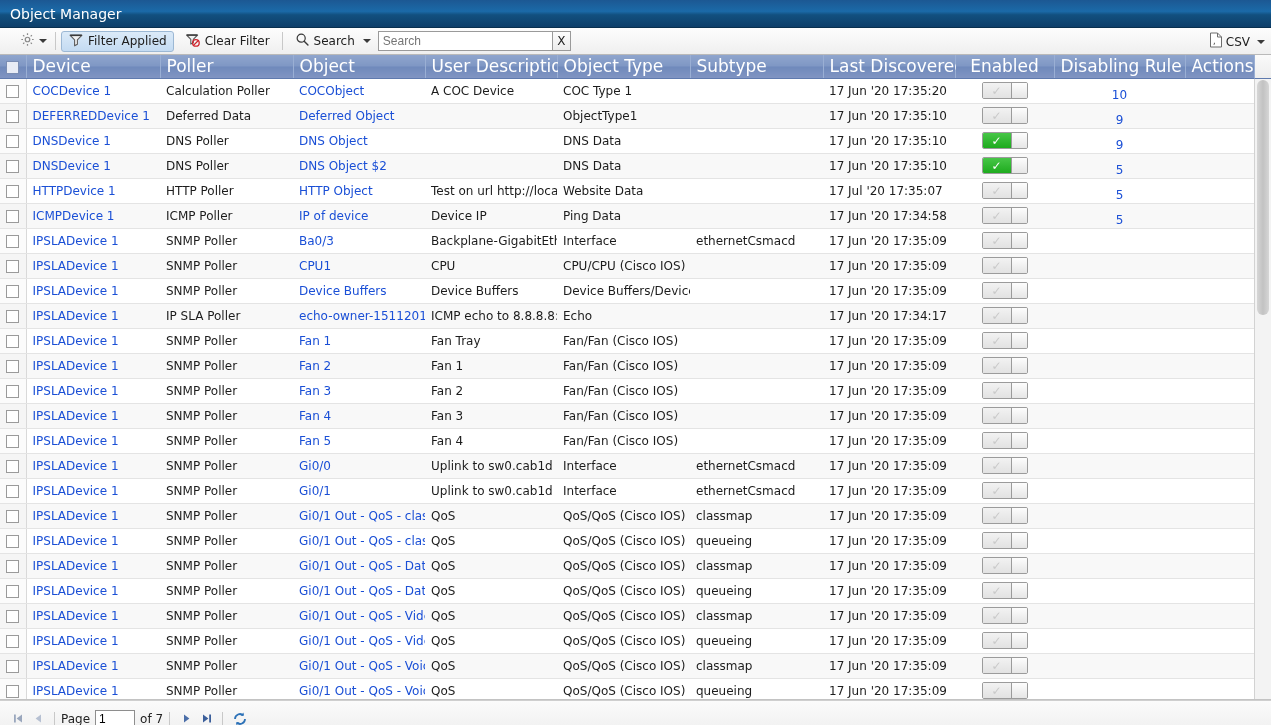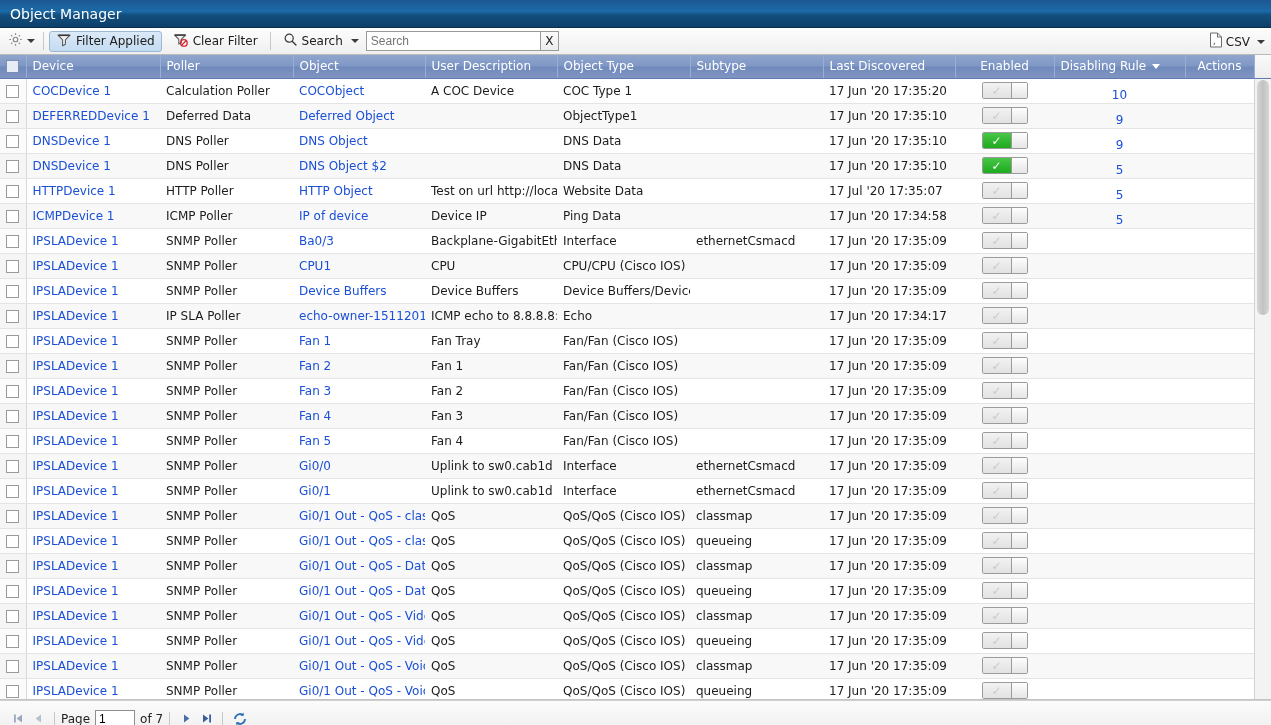--- a/index.html
+++ b/index.html
@@ -24,21 +24,21 @@
     border-bottom: 1px solid #09304f;
   }
 
   
   #toolbar {
     height: 27px;
     background: linear-gradient(to bottom, #fdfdfd 0%, #efefef 100%);
     border-bottom: 1px solid #b9b9b9;
     display: flex;
     align-items: center;
-    padding: 0 4px;
+    padding: 0 16px;
     position: relative;
   }
   .tb-sep {
     width: 1px; height: 18px;
     background: #c8c8c8;
     margin: 0 5px;
   }
   .tb-btn {
     display: flex; align-items: center;
     height: 21px;
@@ -97,21 +97,21 @@
   table.objects {
     border-collapse: collapse;
     table-layout: fixed;
     width: 1254px;
   }
   table.objects th {
     height: 23px;
     background: linear-gradient(to bottom, #8fa5cd 0%, #7f97c4 48%, #6f89bb 52%, #8094c2 100%);
     color: #ffffff;
     font-weight: normal;
-    font-size: 12px;
+    font-size: 17px;
     text-align: left;
     padding: 0 6px;
     border-right: 1px solid #9aafd4;
     border-bottom: 1px solid #5f7aae;
     white-space: nowrap;
     position: relative;
   }
   table.objects th.center { text-align: center; }
   th .sort-caret {
     display: inline-block;

